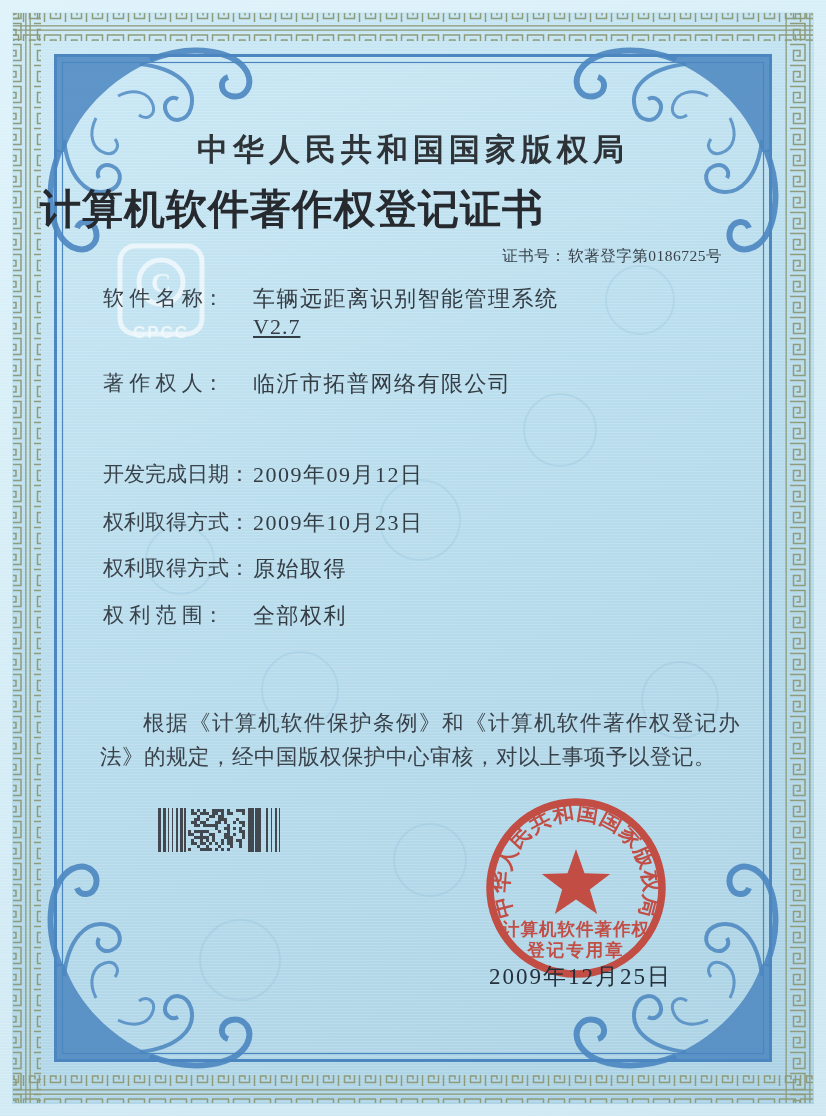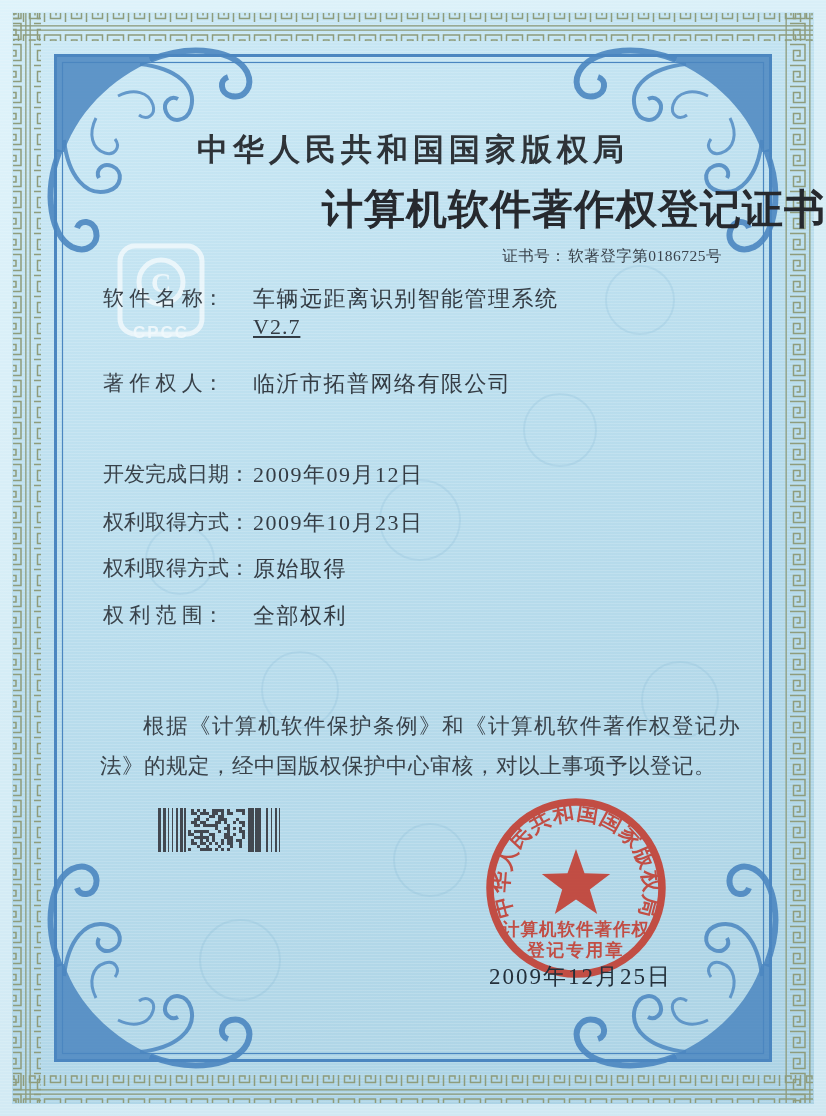--- a/index.html
+++ b/index.html
@@ -15,39 +15,39 @@
     color:#39424a;
   }
   svg.bg{position:absolute;left:0;top:0;z-index:1;}
   .layer{position:absolute;z-index:2;}
 
   .authority{
     left:0;right:0;top:129px;text-align:center;
     font-size:31px;font-weight:bold;letter-spacing:5px;color:#2e3338;
   }
   .cert-title{
-    left:0;right:0;top:182px;text-align:right;
+    left:0;right:0;top:182px;text-align:left;
     font-size:41px;font-weight:bold;letter-spacing:1px;color:#26292e;margin-left:40px;
   }
   .certno{
     right:104px;top:246px;font-size:15.5px;color:#3a434c;letter-spacing:.5px;
   }
   .certno .lbl{margin-right:2px;}
 
   .cpcc{left:114px;top:240px;width:94px;height:104px;opacity:.75;}
 
   .row{left:103px;display:flex;align-items:flex-start;font-size:21px;color:#39424a;}
   .row .label{display:inline-block;width:150px;white-space:pre;flex:0 0 150px;}
   .row .value{letter-spacing:1.5px;font-size:22px;color:#343c44;}
   .row .v2{display:block;letter-spacing:1px;text-decoration:underline;}
   .ls3{letter-spacing:3px;}
 
   .statement{
     left:100px;top:706px;width:640px;
-    font-size:21.5px;line-height:40px;text-align:justify;text-indent:43px;
+    font-size:21.5px;line-height:34px;text-align:justify;text-indent:43px;
     color:#39424a;letter-spacing:.5px;
   }
 
   .barcode{left:158px;top:808px;width:124px;height:44px;}
 
   .seal{left:481px;top:793px;width:190px;height:190px;opacity:.87;}
   .issue-date{
     left:489px;top:961px;font-size:23px;letter-spacing:2px;color:#232f3a;z-index:2;
   }
 </style>

